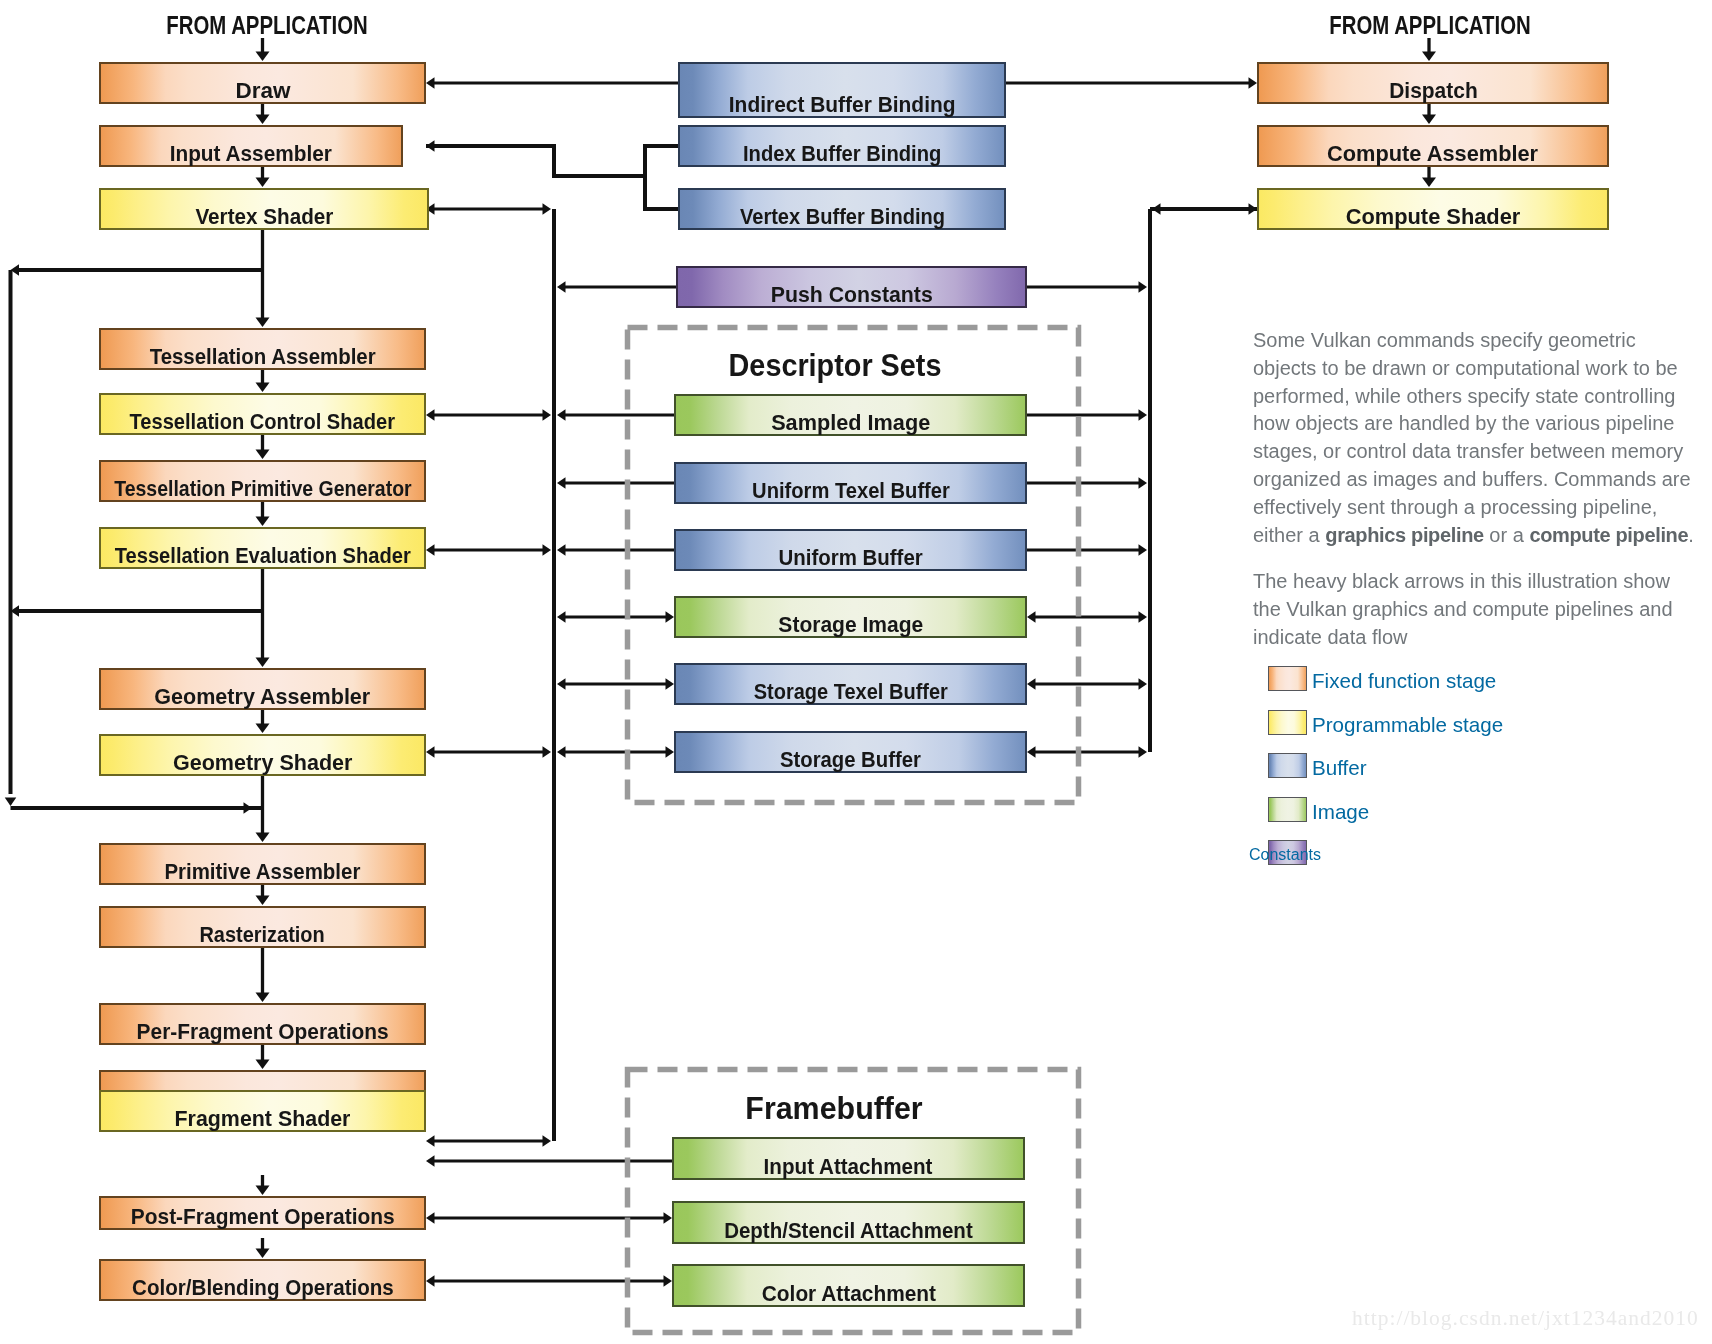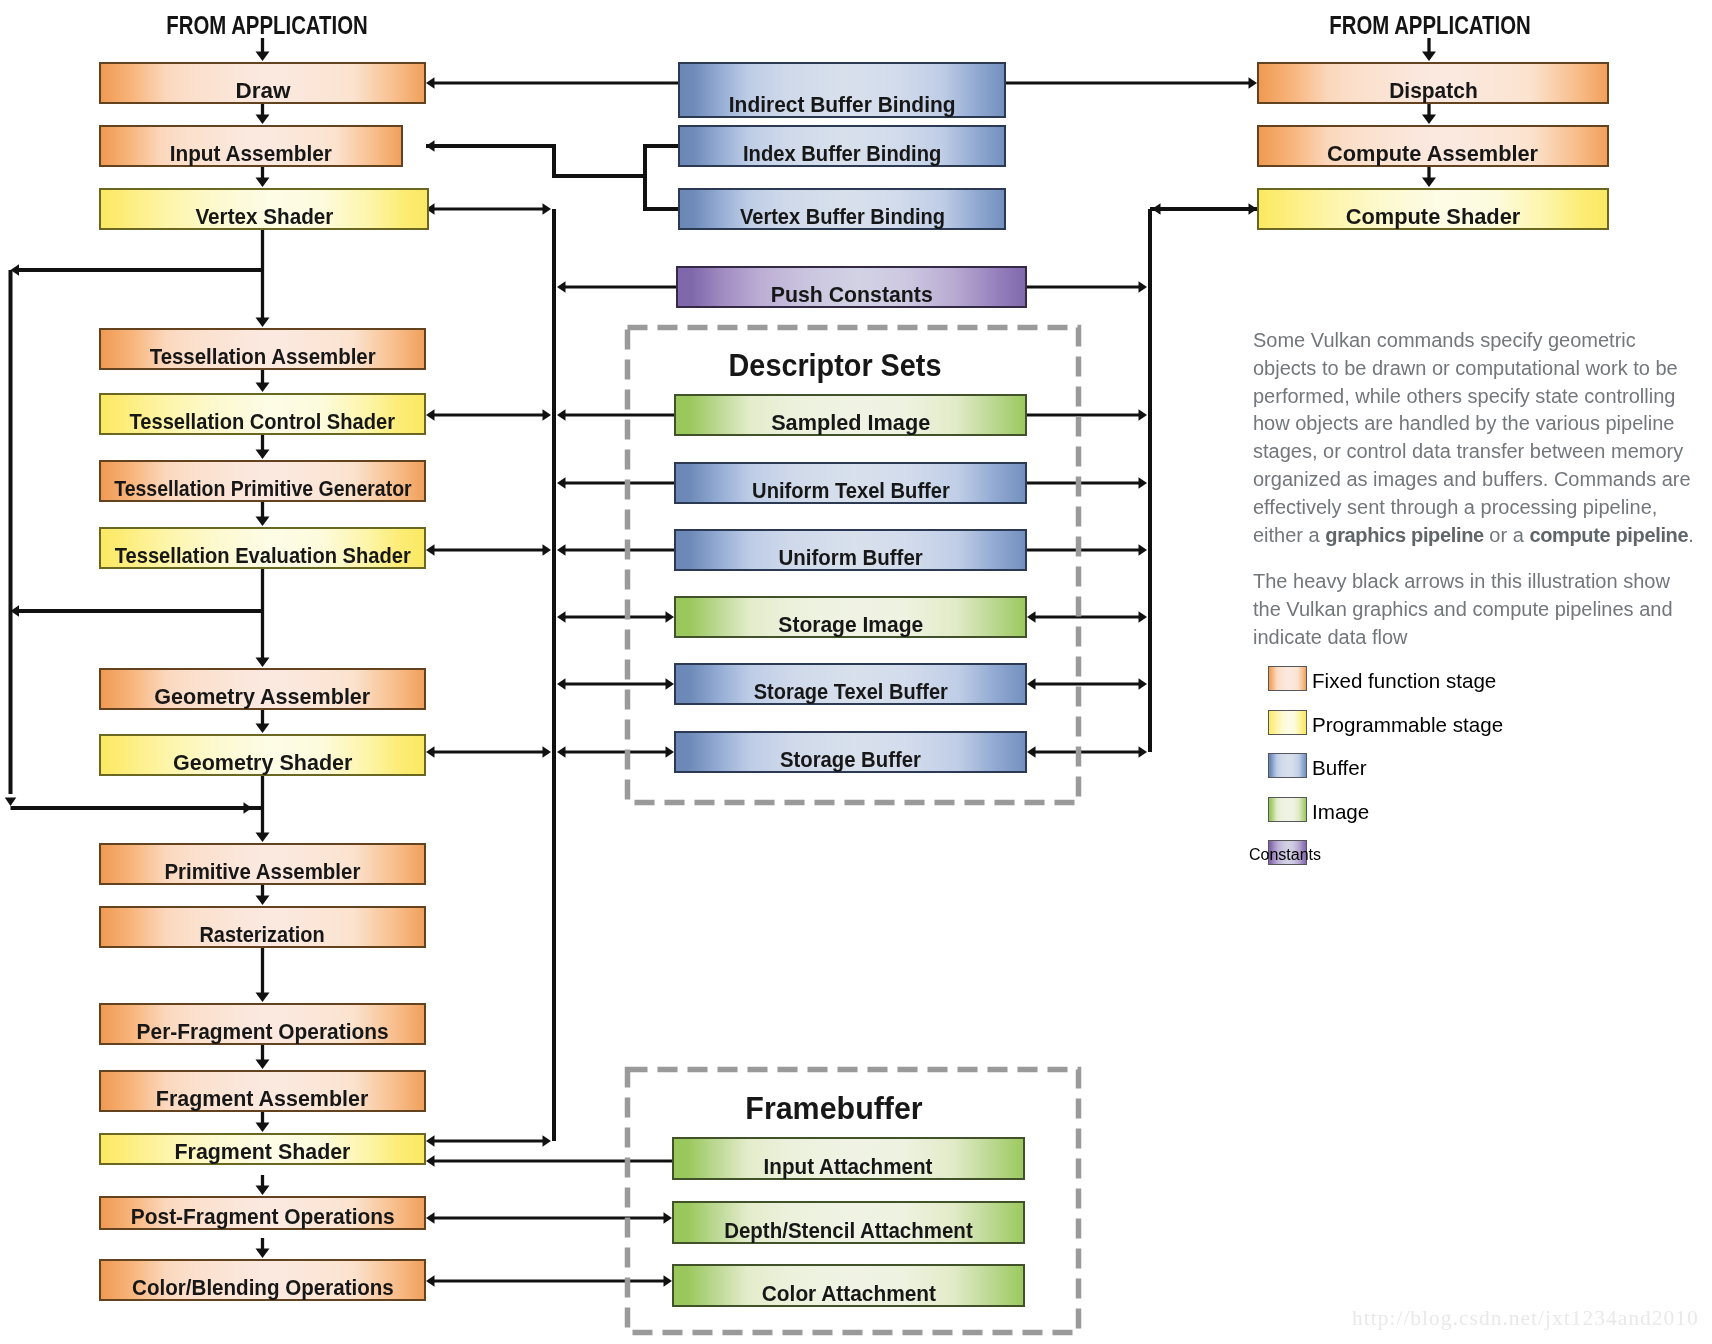--- a/index.html
+++ b/index.html
@@ -17,21 +17,21 @@
     background:linear-gradient(to right,#6a87b5 0%,#6d8ab8 4%,#93abd3 12%,#bdcce6 21%,#cfd9ea 33%,#d8e0ec 51%,#d3dcec 66%,#bfcde6 81%,#93abd3 91%,#7390be 100%);}
   .k-image{border-color:#41512a;
     background:linear-gradient(to right,#9ac75b 0%,#9bc85d 4%,#bcd893 12%,#e3ecca 21%,#ecf1dc 33%,#f0f3e4 51%,#eef2e0 66%,#e2ebc8 80%,#bbd891 91%,#9cc95e 100%);}
   .k-constants{border-color:#352a46;
     background:linear-gradient(to right,#7f67ab 0%,#8068ac 4%,#a18cc2 13%,#bcaed4 24%,#cbc6e0 38%,#d2d2e4 52%,#cdc8e1 66%,#b8a9d1 80%,#9580bd 92%,#8169ad 100%);}
   .grouplabel{position:absolute;font-weight:bold;color:#171717;white-space:nowrap;}
   .fromapp{position:absolute;font-weight:bold;color:#141414;white-space:nowrap;}
   .note{position:absolute;color:#72777b;font-size:20px;line-height:27.8px;}
   .note b{font-weight:bold;color:#5f6569;letter-spacing:-0.35px;}
   .legend-sw{position:absolute;box-sizing:border-box;border:1.4px solid #55565a;}
-  .legend-tx{position:absolute;color:#000000;white-space:nowrap;font-size:20px;line-height:27.8px;}
+  .legend-tx{position:absolute;color:#0369a1;white-space:nowrap;font-size:20px;line-height:27.8px;}
   .wm{position:absolute;color:#e9e9e9;white-space:nowrap;font-family:"Liberation Serif",serif;}
   svg.lines{position:absolute;left:0;top:0;width:1712px;height:1344px;}
   svg.groups{position:absolute;left:0;top:0;width:1712px;height:1344px;}
   svg.lines .ln{stroke:#111;fill:none;stroke-linecap:butt;}
   svg.lines .hd{fill:#111;}
 </style>
 </head>
 <body>
 
 <div id="page">
@@ -186,21 +186,21 @@
     </div>
   <div class="box k-fixed" style="left:99px;top:906px;width:327px;height:42px">
       <span style="font-size:22px;transform:scaleX(0.9071)">Rasterization</span>
     </div>
   <div class="box k-fixed" style="left:99px;top:1003px;width:327px;height:42px">
       <span style="font-size:22px;transform:scaleX(0.9501)">Per-Fragment Operations</span>
     </div>
   <div class="box k-fixed" style="left:99px;top:1070px;width:327px;height:42px">
       <span style="font-size:22px;transform:scaleX(0.9742)">Fragment Assembler</span>
     </div>
-  <div class="box k-programmable" style="left:99px;top:1133px;width:327px;height:32px">
+  <div class="box k-programmable" style="left:99px;top:1090px;width:327px;height:42px">
       <span style="font-size:22px;transform:scaleX(0.9721)">Fragment Shader</span>
     </div>
   <div class="box k-fixed" style="left:99px;top:1196px;width:327px;height:34px">
       <span style="font-size:22px;transform:scaleX(0.9513)">Post-Fragment Operations</span>
     </div>
   <div class="box k-fixed" style="left:99px;top:1259px;width:327px;height:42px">
       <span style="font-size:22px;transform:scaleX(0.9348)">Color/Blending Operations</span>
     </div>
   <div class="box k-fixed" style="left:1257px;top:62px;width:352px;height:42px">
       <span style="font-size:22px;transform:scaleX(0.9536)">Dispatch</span>

